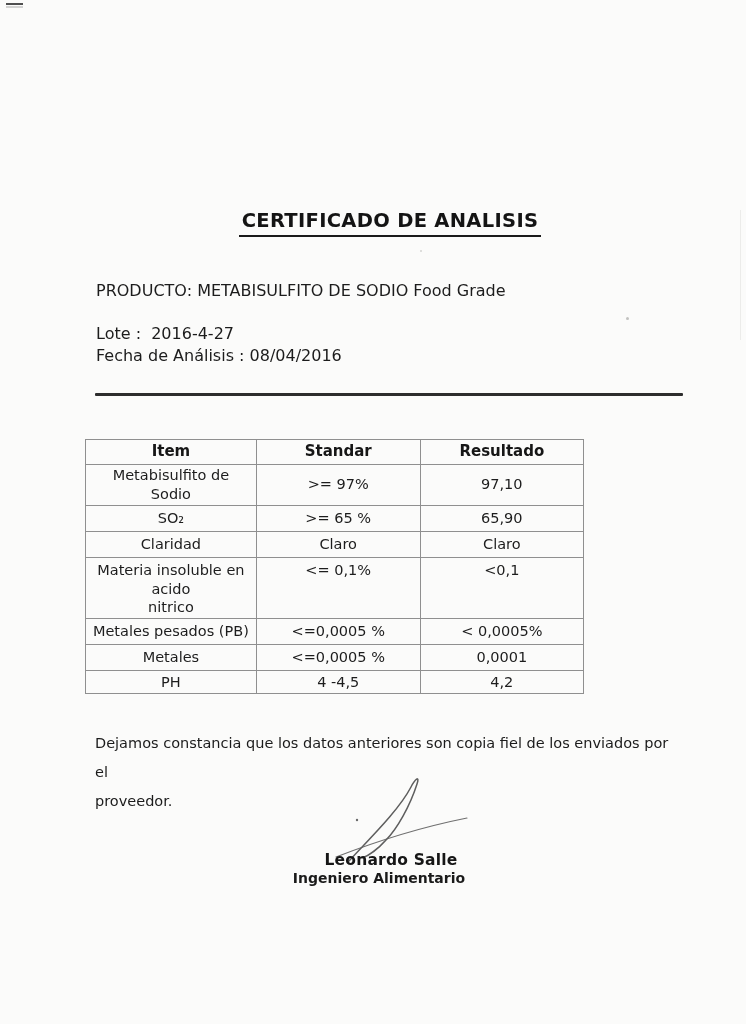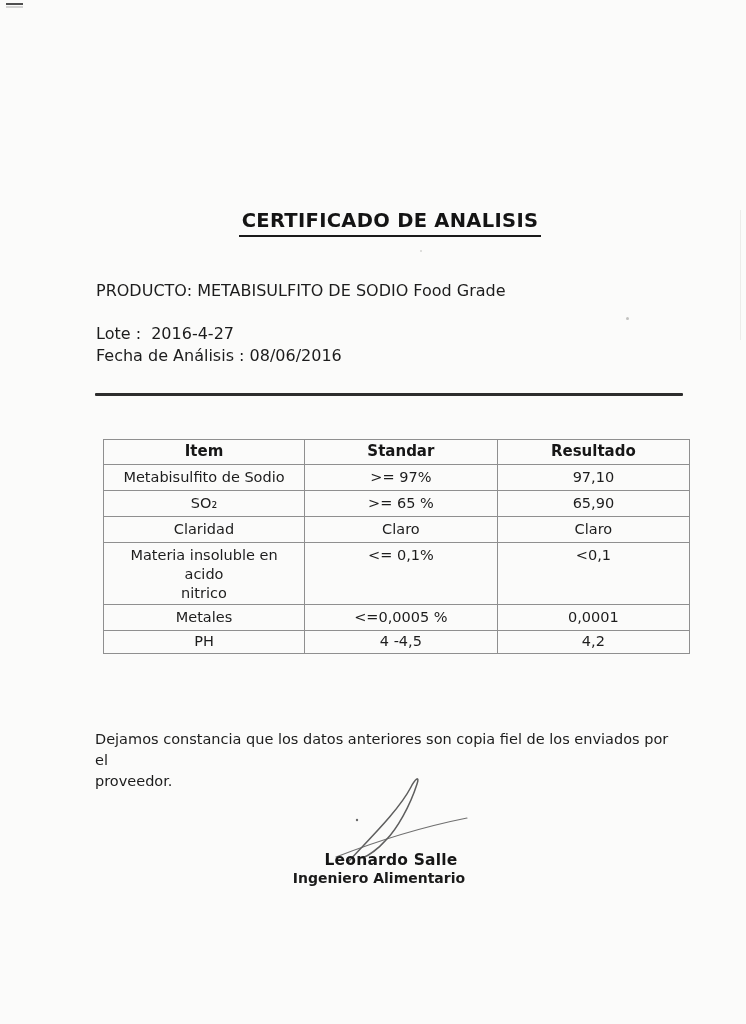--- a/index.html
+++ b/index.html
@@ -27,38 +27,38 @@
     border-bottom:2.5px solid #1a1a1a; padding:0 3px 3px;
   }
 
   .info-line { position:absolute; left:96px; font-size:16px; color:#1c1c1c; white-space:pre-wrap; }
   .product  { top:281px; }
   .lot      { top:324px; }
   .date     { top:346px; }
 
   .rule { position:absolute; left:95px; top:393px; width:588px; height:3px; background:#2d2d2d; border-radius:1px; }
 
-  .table-wrap { position:absolute; left:103px; top:439px; width:587px; }
+  .table-wrap { position:absolute; left:85px; top:439px; width:499px; }
   table.analysis { width:100%; border-collapse:collapse; table-layout:fixed; }
   .analysis th, .analysis td {
     border:1px solid #8f8f8f;
     text-align:center; vertical-align:middle;
     padding:1px 6px; line-height:1.3;
     font-size:14.5px; color:#1d1d1d;
     overflow:hidden;
   }
   .analysis th { font-size:15px; font-weight:bold; color:#161616; height:22px; }
   .analysis tr.r-normal td { height:23px;margin-top:21px; }
   .analysis tr.r-last td { height:20px; }
   .analysis tr.r-tall td { height:41px; vertical-align:top; padding-top:3px; }
   .analysis td.cell-item { white-space:pre-line; }
 
   .note {
     position:absolute; left:95px; top:729px; width:582px;
-    font-size:14.5px; line-height:21px; color:#1c1c1c; white-space:pre-line;
+    font-size:14.5px; line-height:29px; color:#1c1c1c; white-space:pre-line;
   }
 
   .sig-svg { position:absolute; left:300px; top:768px; width:180px; height:95px; }
   .sig-name {
     position:absolute; left:291px; top:851px; width:200px; text-align:center;
     font-size:15.5px; font-weight:bold; color:#161616; letter-spacing:.2px;
   }
   .sig-role {
     position:absolute; left:279px; top:870px; width:200px; text-align:center;
     font-size:14px; font-weight:bold; color:#1a1a1a;
@@ -73,21 +73,21 @@
   <div class="artifact-dot1"></div>
   <div class="artifact-dot2"></div>
   <div class="artifact-edge"></div>
 
   <div class="title-wrap">
     <span class="title">CERTIFICADO DE ANALISIS</span>
   </div>
 
   <div class="info-line product">PRODUCTO: METABISULFITO DE SODIO Food Grade</div>
   <div class="info-line lot">Lote :  2016-4-27</div>
-  <div class="info-line date">Fecha de Análisis : 08/06/2016</div>
+  <div class="info-line date">Fecha de Análisis : 08/04/2016</div>
 
   <div class="rule"></div>
 
   <div class="table-wrap">
     <table class="analysis">
       <colgroup>
         <col style="width:34.3%">
         <col style="width:32.9%">
         <col style="width:32.8%">
       </colgroup>
@@ -114,20 +114,25 @@
           <td>Claro</td>
           <td>Claro</td>
         </tr>
         <tr class="r-tall">
           <td class="cell-item">Materia insoluble en acido
 nitrico</td>
           <td>&lt;= 0,1%</td>
           <td>&lt;0,1</td>
         </tr>
         <tr class="r-normal">
+          <td class="cell-item">Metales pesados (PB)</td>
+          <td>&lt;=0,0005 %</td>
+          <td>&lt; 0,0005%</td>
+        </tr>
+        <tr class="r-normal">
           <td class="cell-item">Metales</td>
           <td>&lt;=0,0005 %</td>
           <td>0,0001</td>
         </tr>
         <tr class="r-last">
           <td class="cell-item">PH</td>
           <td>4 -4,5</td>
           <td>4,2</td>
         </tr>
       </tbody>

